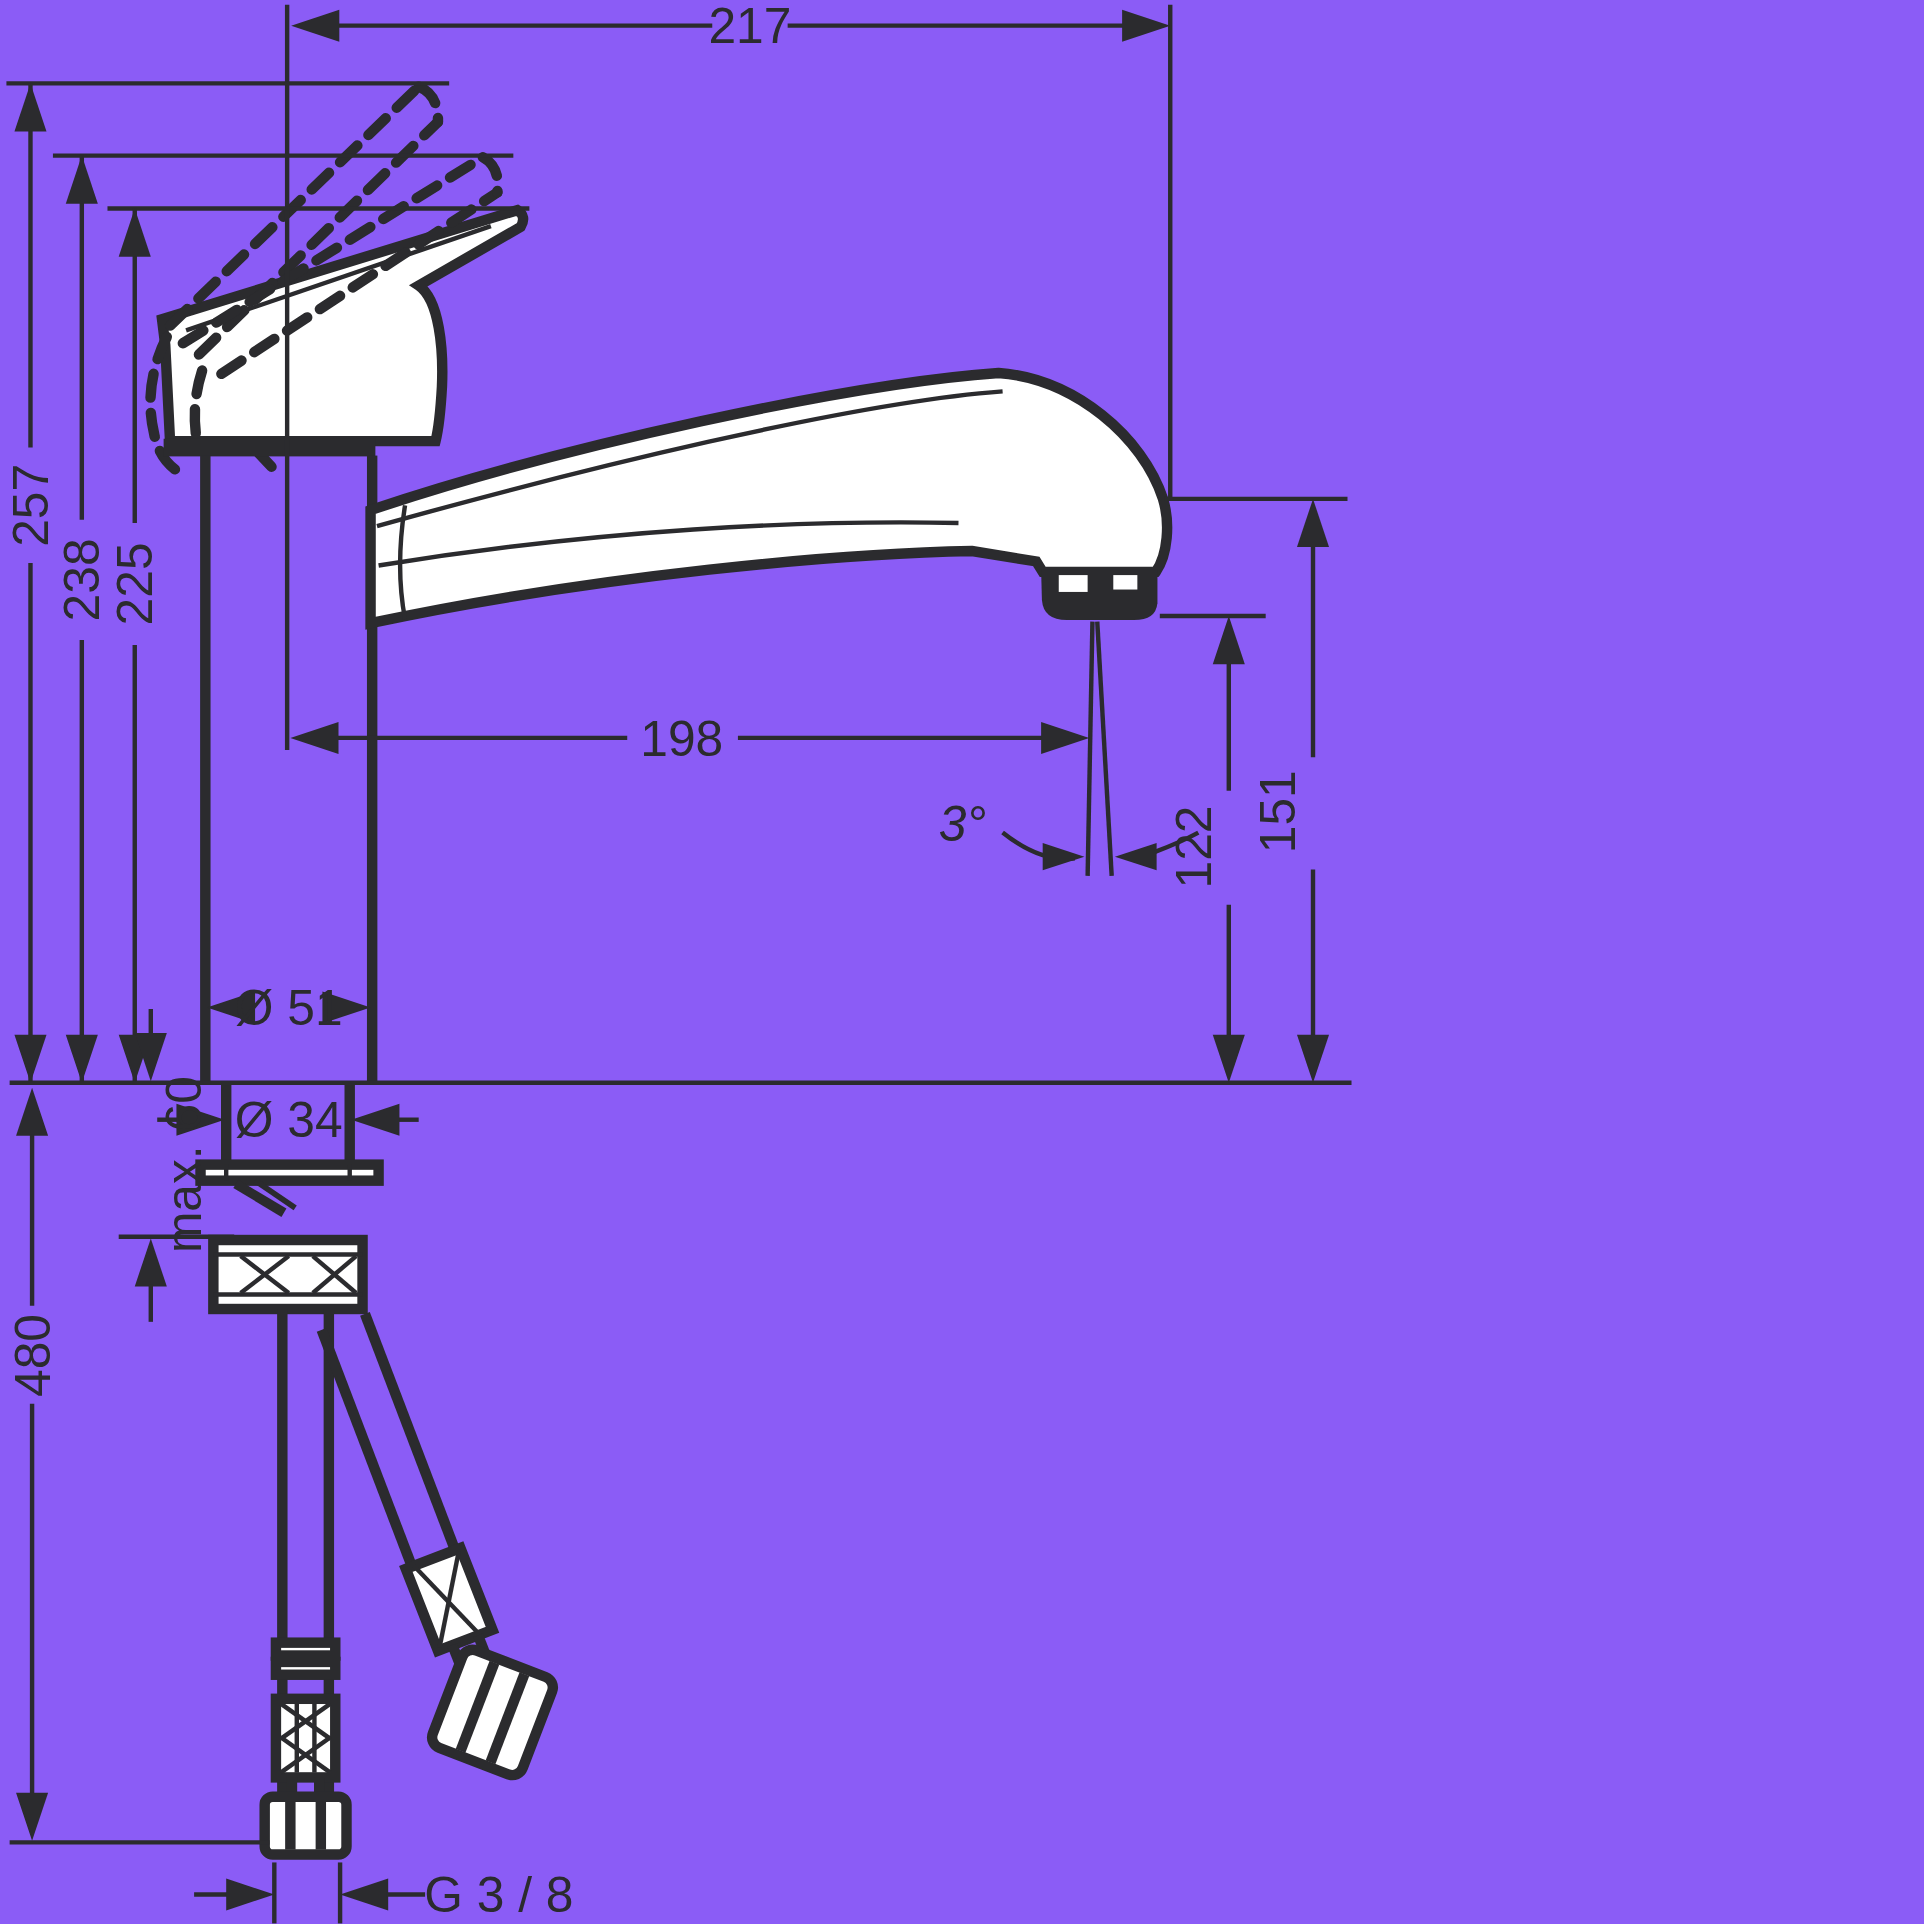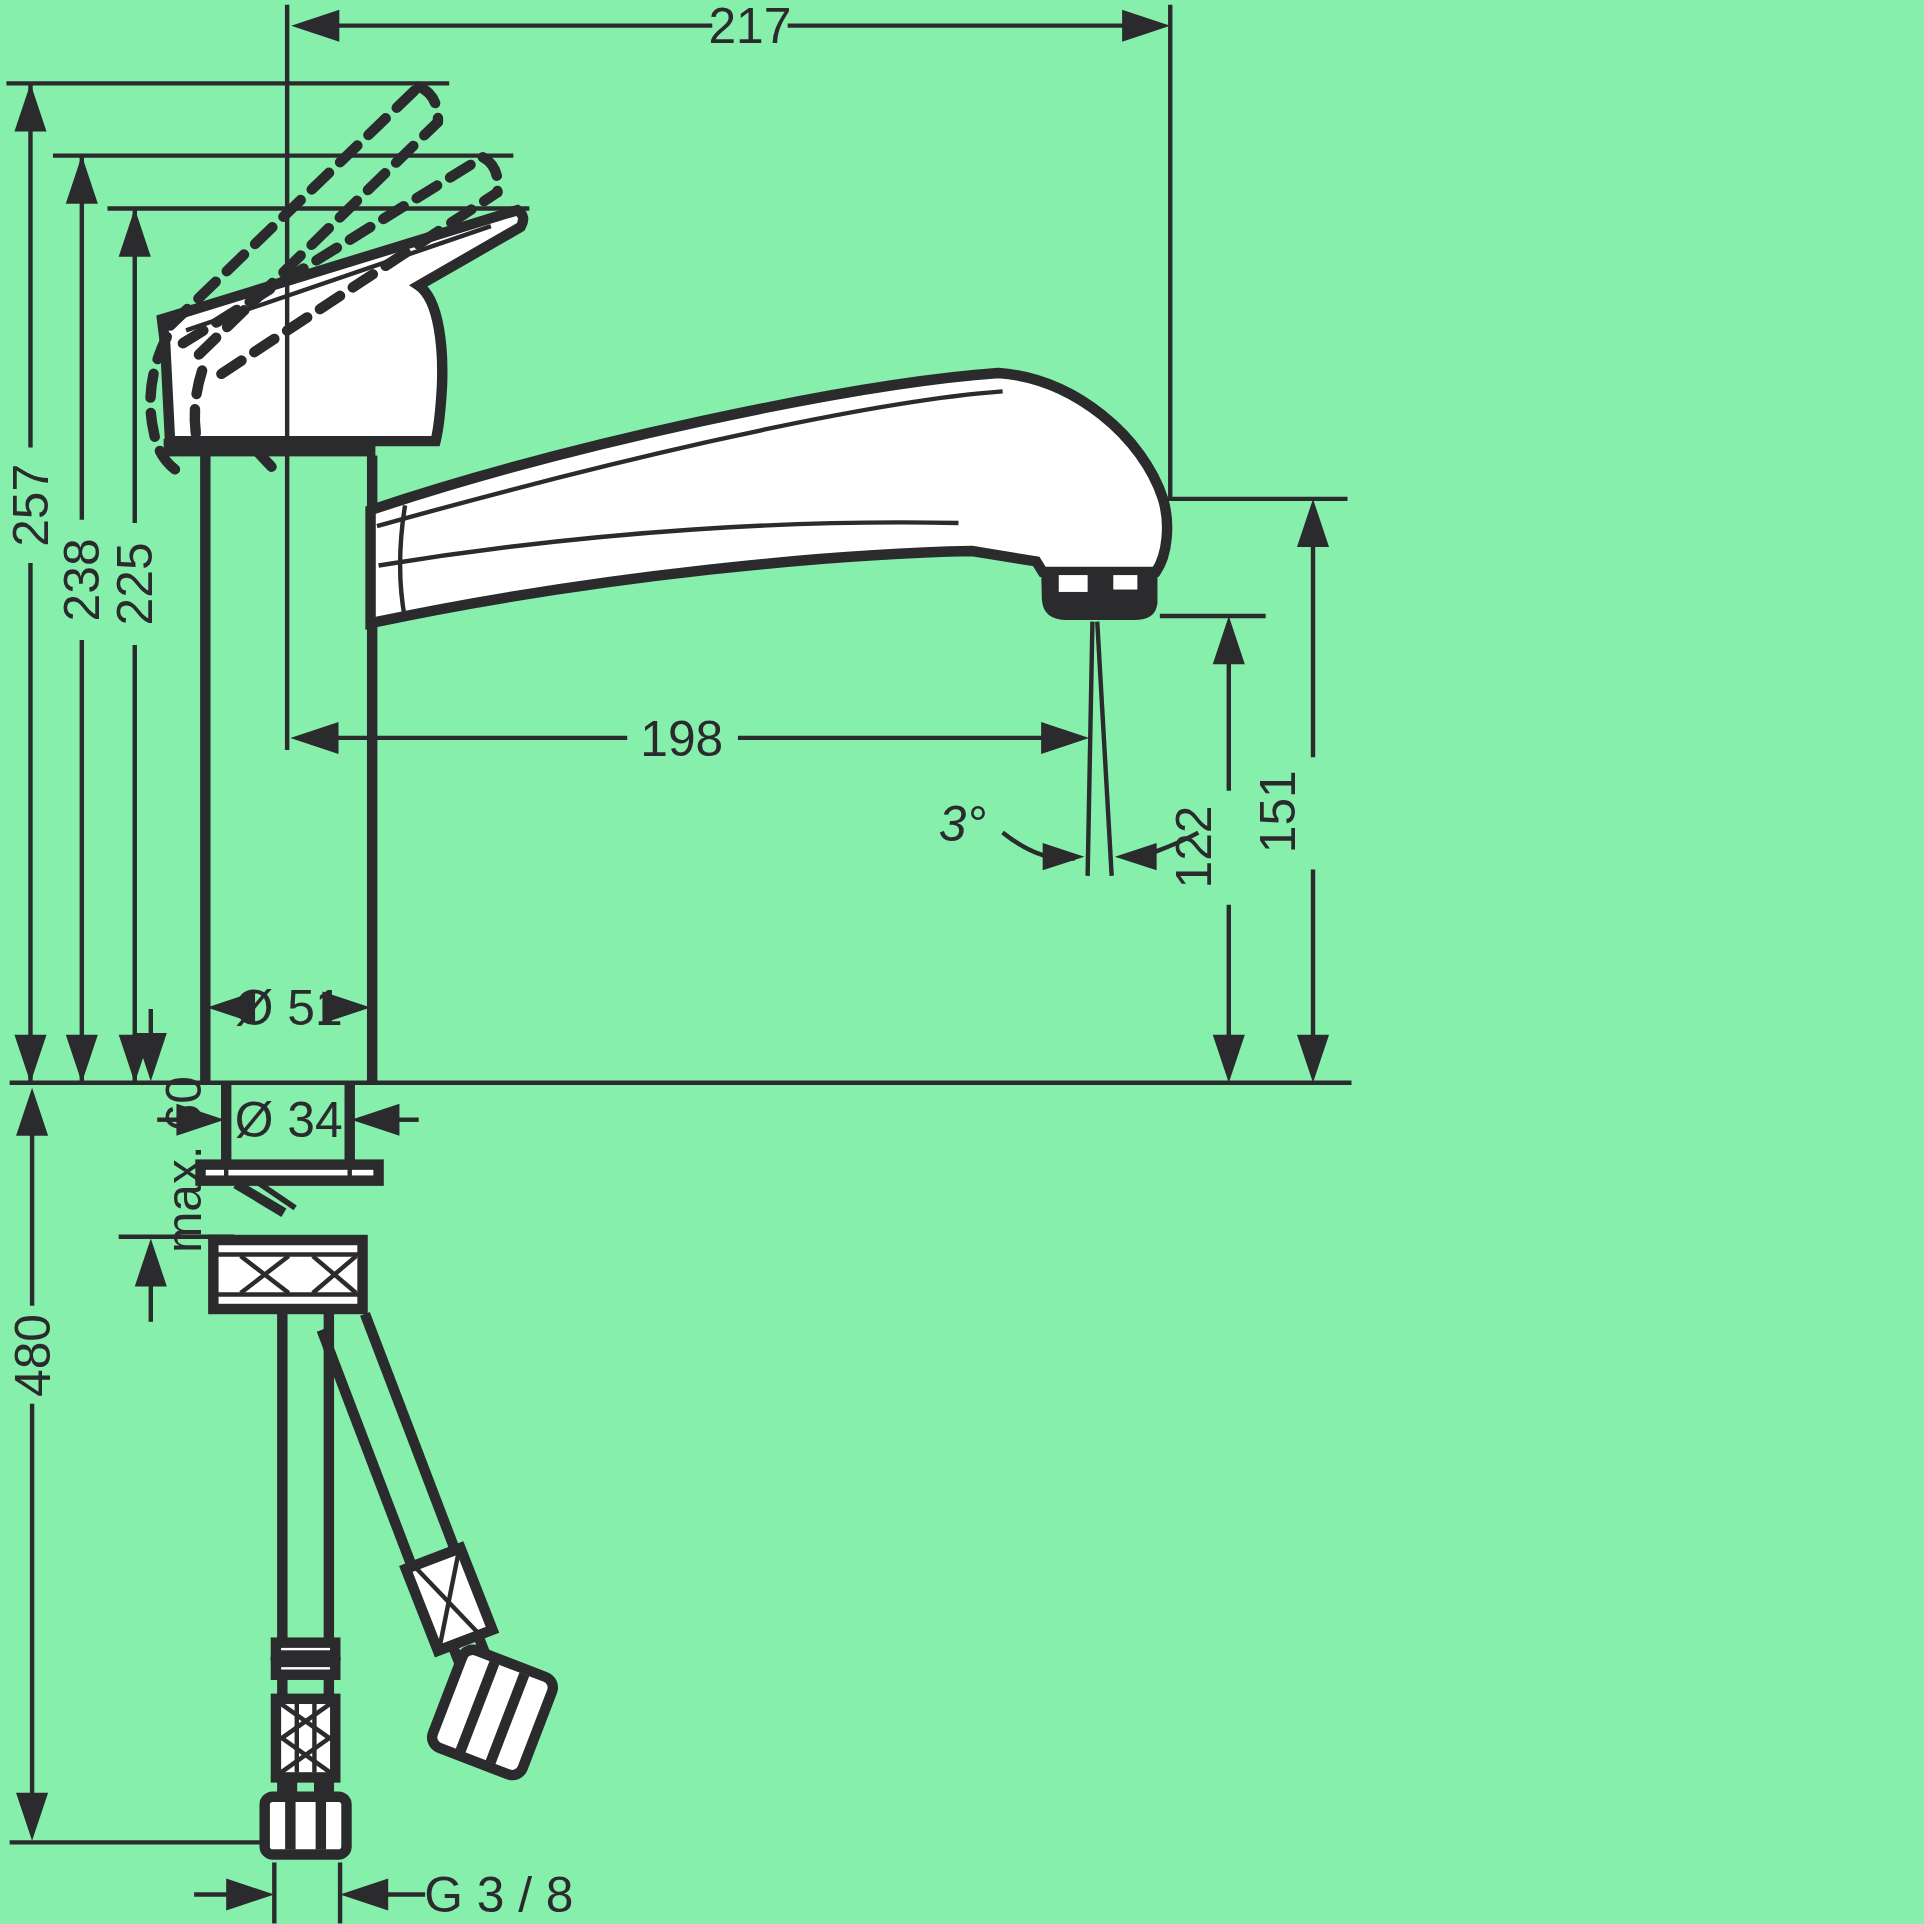--- a/index.html
+++ b/index.html
@@ -1,16 +1,16 @@
 <!DOCTYPE html>
 <html style="font-size:13px"><head>
 <meta charset="utf-8">
 <style>
   html,body{margin:0;padding:0;background:#ffffff;}
-  .stage{width:1925px;height:1925px;background:#86efac;position:relative;font-family:"Liberation Sans",sans-serif;}
+  .stage{width:1925px;height:1925px;background:#8b5cf6;position:relative;font-family:"Liberation Sans",sans-serif;}
   svg{display:block;}
   .ink-stroke{stroke:#2b2b2e;fill:none;}
   .thin{stroke-width:5.5;}
   .thick{stroke-width:13;}
   .dash{stroke-width:13;stroke-dasharray:30 19;stroke-linecap:round;}
   .fillink{fill:#2b2b2e;stroke:none;}
   .fillwhite{fill:#ffffff;}
   .dimtext{font-family:"Liberation Sans",sans-serif;font-size:62px;fill:#2b2b2e;text-anchor:middle;}
   .ital{font-style:italic;}
 </style>

